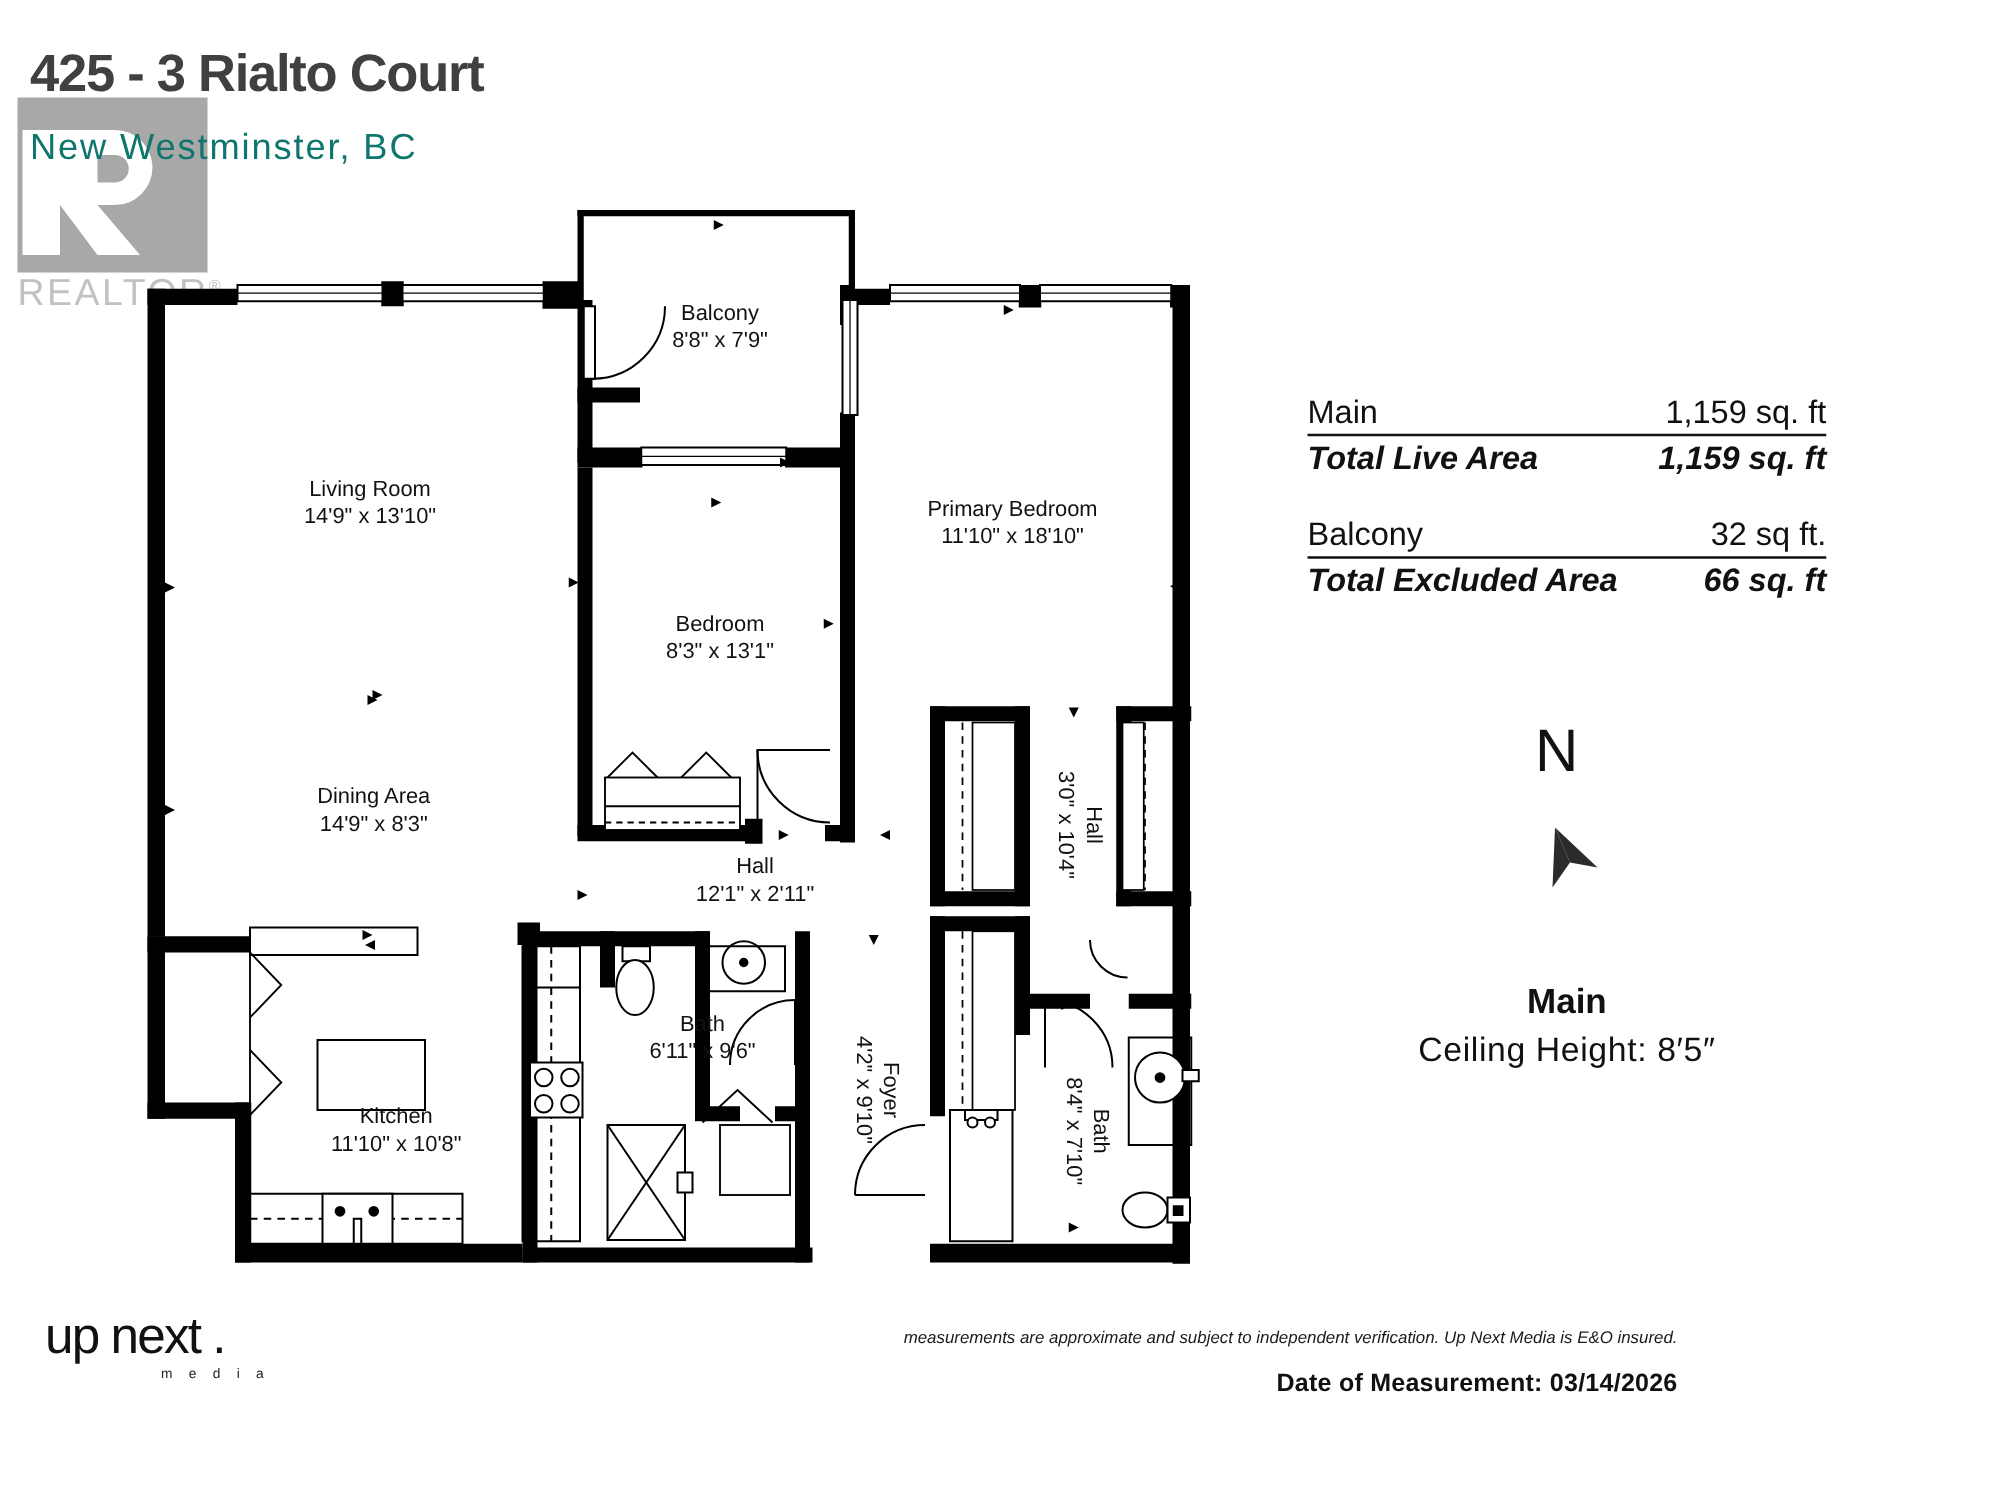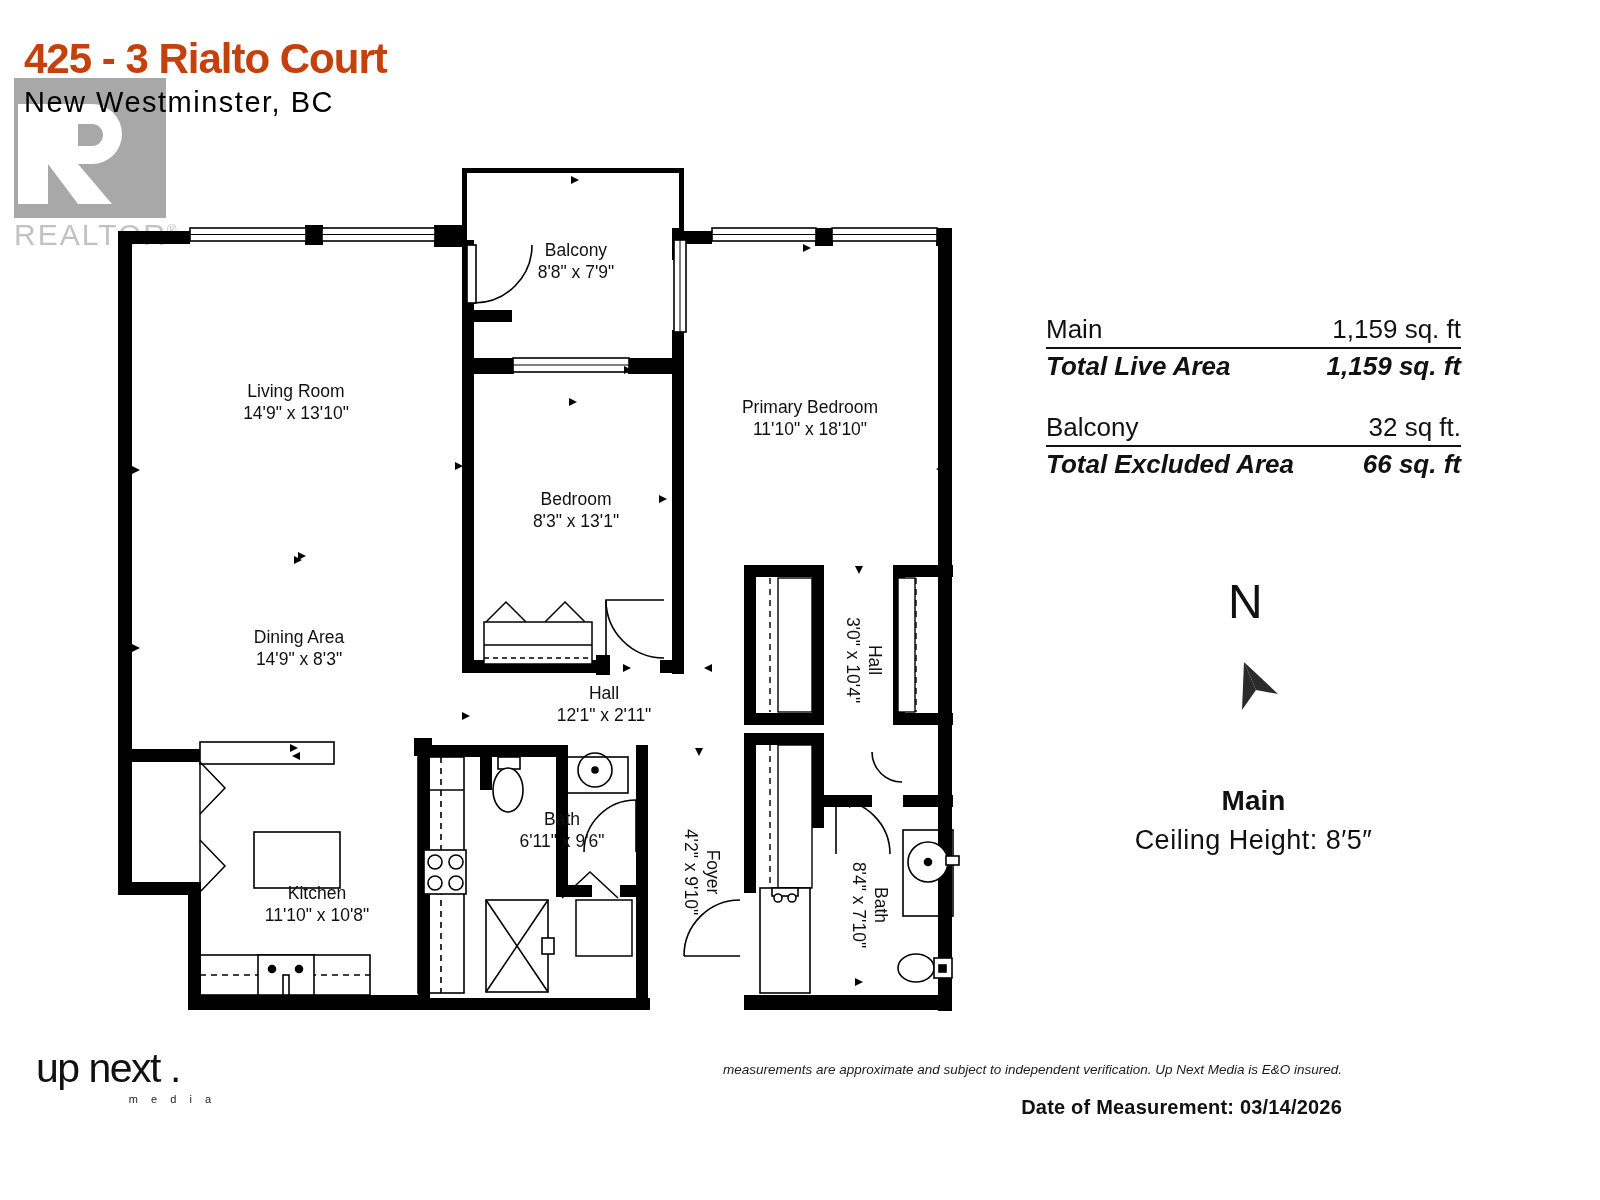--- a/index.html
+++ b/index.html
@@ -7,26 +7,26 @@
     width:1600px;height:1200px;background:#ffffff;
     font-family:"Liberation Sans", sans-serif;
     color:#111;overflow:hidden;position:relative;
   }
   #stage{position:absolute;inset:0;}
 
   
   .title{
     position:absolute;left:24px;top:38px;
     font-size:42px;font-weight:bold;letter-spacing:-1px;
-    line-height:1;white-space:nowrap;color:#c2410c;z-index:5;
+    line-height:1;white-space:nowrap;color:#404040;z-index:5;
   }
   .subtitle{
-    position:absolute;left:24px;top:88px;
+    position:absolute;left:24px;top:104px;
     font-size:29px;font-weight:400;letter-spacing:1.5px;
-    line-height:1;white-space:nowrap;color:#000000;z-index:5;
+    line-height:1;white-space:nowrap;color:#0f766e;z-index:5;
   }
 
   
   .realtor-wm{position:absolute;left:14px;top:78px;width:160px;height:170px;z-index:1;}
   .realtor-box{position:absolute;left:0;top:0;width:152px;height:140px;background:#a8a8a8;}
   .realtor-word{
     position:absolute;left:0;top:140px;width:175px;
     font-size:30px;letter-spacing:2px;color:#c2c2c2;font-weight:400;
     line-height:1.1;white-space:nowrap;
   }

